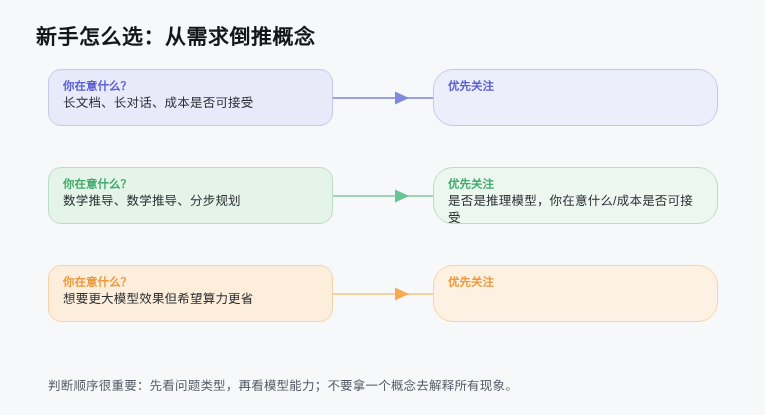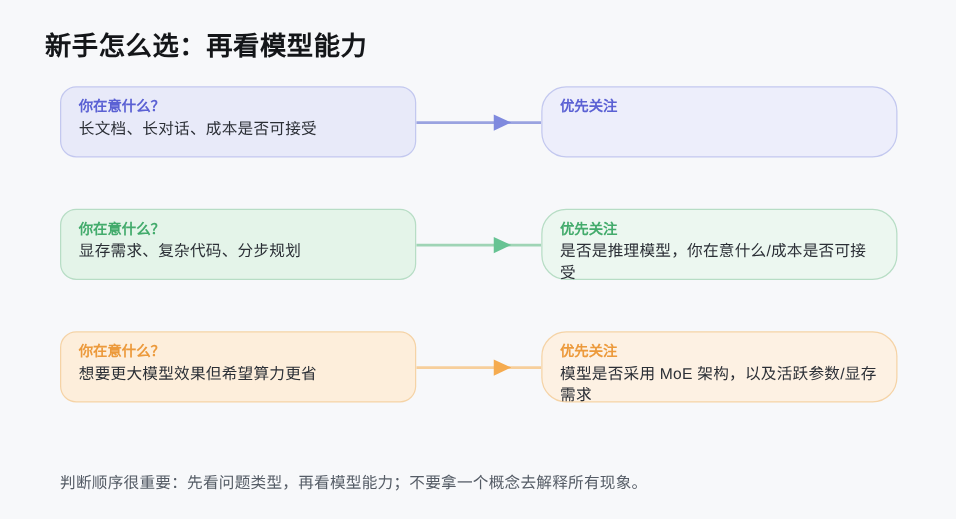--- a/index.html
+++ b/index.html
@@ -127,21 +127,21 @@
     color: #555c66;
     letter-spacing: 0.2px;
     white-space: nowrap;
   }
 </style>
 </head>
 <body>
 
 <div class="canvas">
 
-  <div class="page-title">新手怎么选：再看模型能力</div>
+  <div class="page-title">新手怎么选：从需求倒推概念</div>
 
   <div class="row row-1 theme-indigo">
     <div class="card card-left">
       <div class="card-title">你在意什么？</div>
       <div class="card-body">长文档、长对话、成本是否可接受</div>
     </div>
 
     <div class="connector">
       <span>
         <svg width="100" height="16" viewBox="0 0 100 16" aria-hidden="true">
@@ -152,21 +152,21 @@
     </div>
 
     <div class="card card-right">
       <div class="card-title">优先关注</div>
     </div>
   </div>
 
   <div class="row row-2 theme-green">
     <div class="card card-left">
       <div class="card-title">你在意什么？</div>
-      <div class="card-body">显存需求、复杂代码、分步规划</div>
+      <div class="card-body">数学推导、数学推导、分步规划</div>
     </div>
 
     <div class="connector">
       <span>
         <svg width="100" height="16" viewBox="0 0 100 16" aria-hidden="true">
           <line x1="0" y1="8" x2="100" y2="8" stroke="#9fd4b5" stroke-width="2.2"></line>
           <polygon points="62,1.5 62,14.5 76,8" fill="#67c393"></polygon>
         </svg>
       </span>
     </div>
@@ -187,19 +187,18 @@
       <span>
         <svg width="100" height="16" viewBox="0 0 100 16" aria-hidden="true">
           <line x1="0" y1="8" x2="100" y2="8" stroke="#f7cf9b" stroke-width="2.2"></line>
           <polygon points="62,1.5 62,14.5 76,8" fill="#f5ab4f"></polygon>
         </svg>
       </span>
     </div>
 
     <div class="card card-right">
       <div class="card-title">优先关注</div>
-      <div class="card-body">模型是否采用 MoE 架构，以及活跃参数/显存需求</div>
     </div>
   </div>
 
   <div class="footer-note">判断顺序很重要：先看问题类型，再看模型能力；不要拿一个概念去解释所有现象。</div>
 
 </div>
 
 </body></html>

